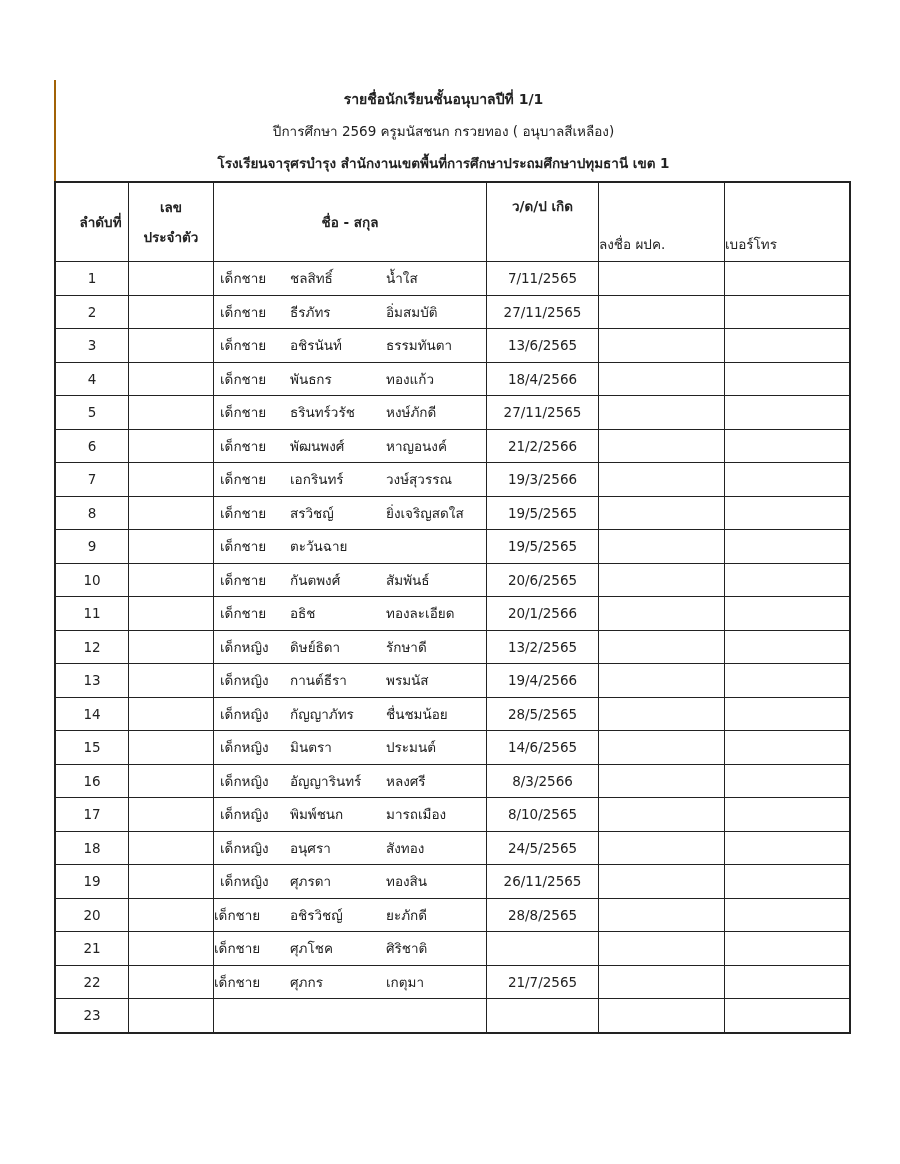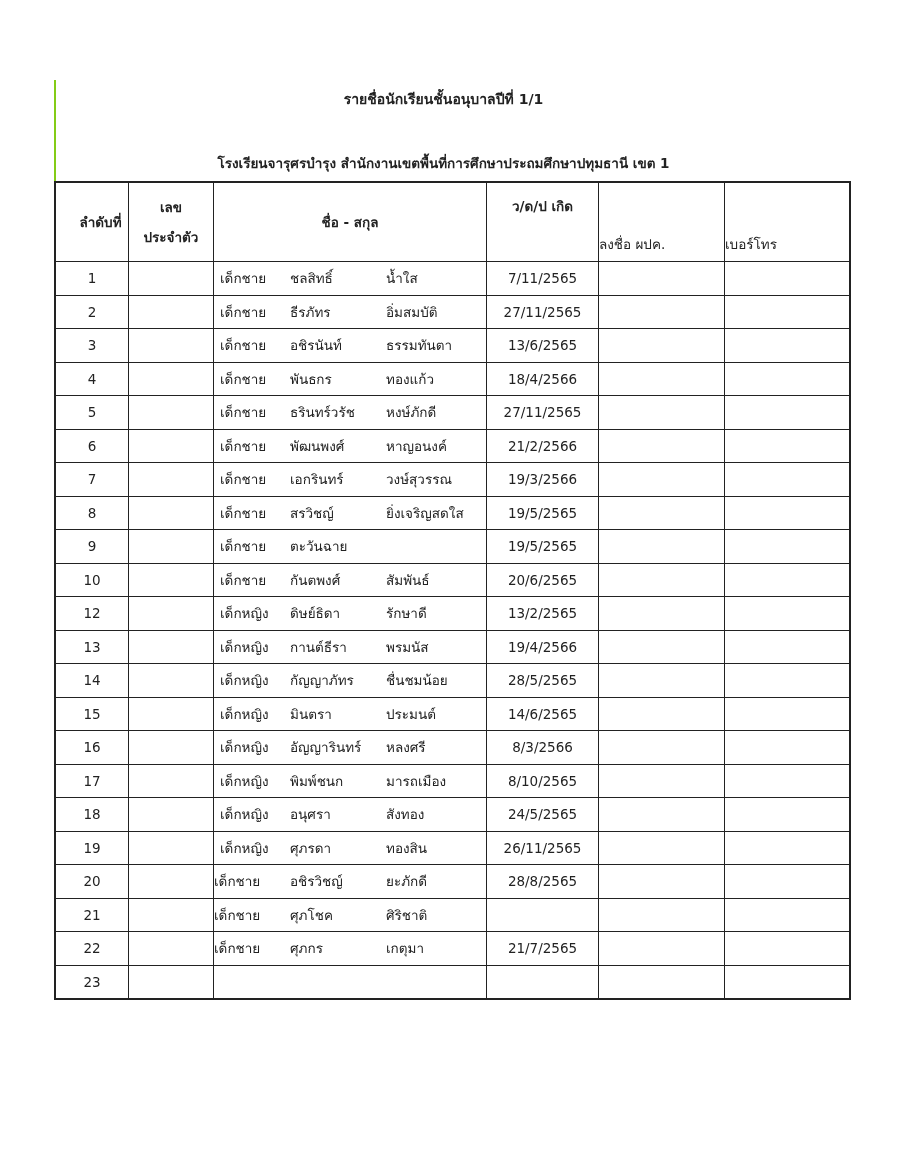--- a/index.html
+++ b/index.html
@@ -1,19 +1,19 @@
 <!DOCTYPE html>
 <html><head>
 <meta charset="utf-8">
 <style>
   html, body { margin:0; padding:0; background:#ffffff; }
   body { width:900px; height:1164px; position:relative; overflow:hidden;
          font-family:"DejaVu Sans", "Liberation Sans", sans-serif; color:#222; }
   .sheet { position:absolute; left:54px; top:80px; width:777px; }
-  .title-block { border-left:2px solid #84cc16; height:101px; position:relative; }
+  .title-block { border-left:2px solid #a16207; height:101px; position:relative; }
   .t1, .t2, .t3 { position:absolute; left:0; right:0; text-align:center; white-space:nowrap; }
   .t1 { top:8px; font-size:14px; font-weight:bold; }
   .t2 { top:40px; font-size:13.5px; }
   .t3 { top:72px; font-size:13.5px; font-weight:bold; }
   table { border-collapse:collapse; width:777px; table-layout:fixed; }
   td, th { border:1.5px solid #222; padding:0; font-size:13.5px; font-weight:normal; height:32.5px; }
   table { border:2px solid #222; }
   th { height:66px; }
   .c-no { width:55px; text-align:center; }
   .c-id { width:84px; }
@@ -32,20 +32,21 @@
   .pfx.shift { left:0px; }
   .fn { left:76px; }
   .ln { left:172px; }
 </style>
 </head>
 <body>
 
 <div class="sheet">
   <div class="title-block">
     <div class="t1">รายชื่อนักเรียนชั้นอนุบาลปีที่ 1/1</div>
+    <div class="t2">ปีการศึกษา  2569  ครูมนัสชนก กรวยทอง ( อนุบาลสีเหลือง)</div>
     <div class="t3">โรงเรียนจารุศรบำรุง   สำนักงานเขตพื้นที่การศึกษาประถมศึกษาปทุมธานี  เขต  1</div>
   </div>
 
   <table>
     <thead>
       <tr>
         <th class="c-no hdr-no">ลำดับที่</th>
         <th class="c-id hdr-id">
           <div>เลข</div>
           <div>ประจำตัว</div>
@@ -171,20 +172,32 @@
           <td class="c-name name-cell">
             <span class="pfx">เด็กชาย</span>
             <span class="fn">กันตพงศ์</span>
             <span class="ln">สัมพันธ์</span>
           </td>
           <td class="c-dob">20/6/2565</td>
           <td class="c-sig"></td>
           <td class="c-tel"></td>
         </tr>
         <tr>
+          <td class="c-no">11</td>
+          <td class="c-id"></td>
+          <td class="c-name name-cell">
+            <span class="pfx">เด็กชาย</span>
+            <span class="fn">อธิช</span>
+            <span class="ln">ทองละเอียด</span>
+          </td>
+          <td class="c-dob">20/1/2566</td>
+          <td class="c-sig"></td>
+          <td class="c-tel"></td>
+        </tr>
+        <tr>
           <td class="c-no">12</td>
           <td class="c-id"></td>
           <td class="c-name name-cell">
             <span class="pfx">เด็กหญิง</span>
             <span class="fn">ดิษย์ธิดา</span>
             <span class="ln">รักษาดี</span>
           </td>
           <td class="c-dob">13/2/2565</td>
           <td class="c-sig"></td>
           <td class="c-tel"></td>

